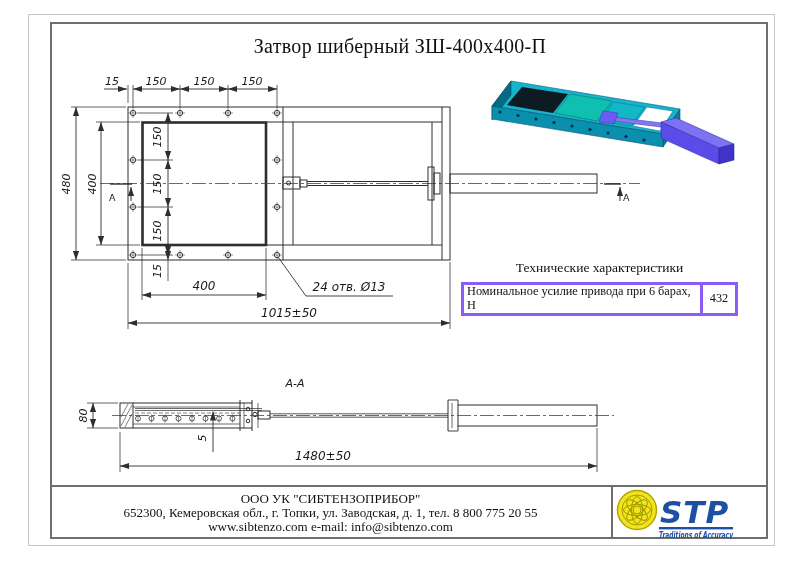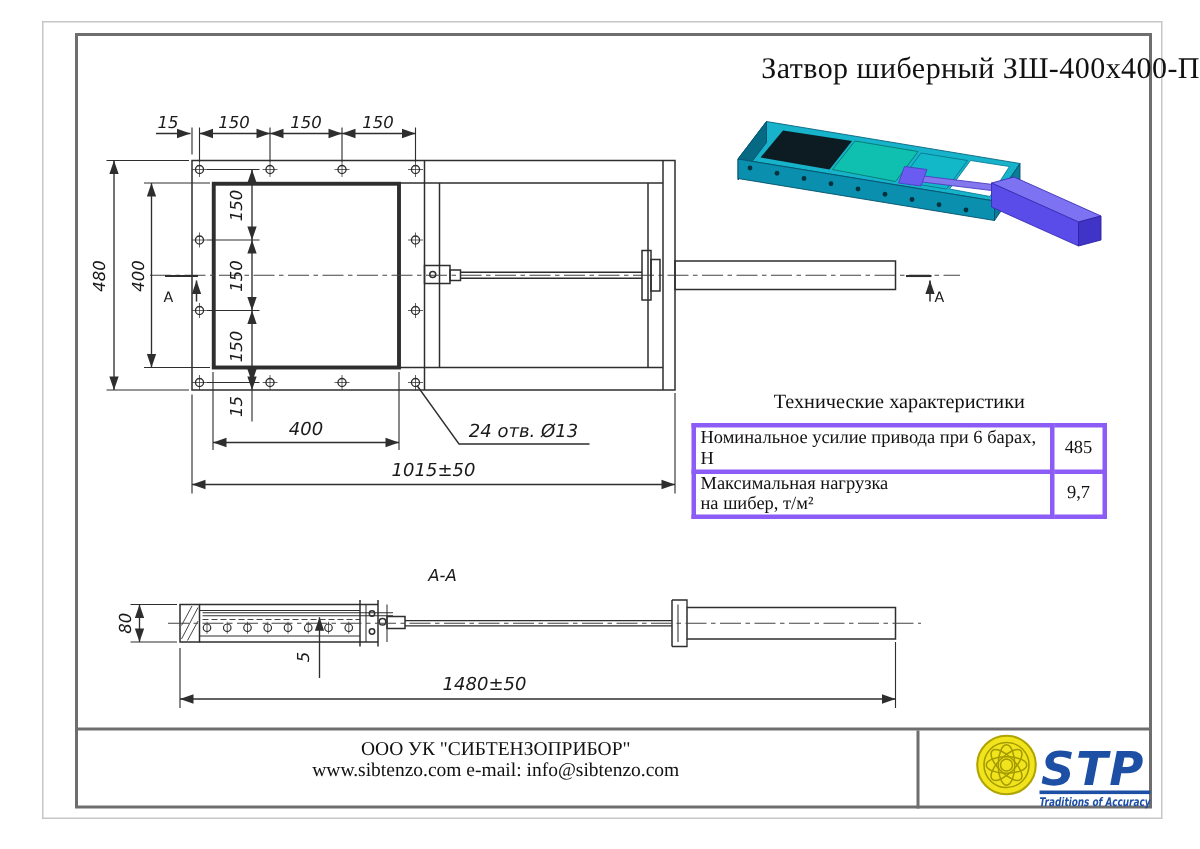--- a/index.html
+++ b/index.html
@@ -4,39 +4,39 @@
 <style>
   html,body{margin:0;padding:0;}
   body{
     width:800px;height:566px;position:relative;background:#ffffff;
     font-family:"Liberation Serif", serif;color:#111;overflow:hidden;
   }
   .frame-outer{position:absolute;left:28px;top:14px;width:747px;height:532px;
     border:1px solid #c6c6c6;box-sizing:border-box;}
   .frame-inner{position:absolute;left:50px;top:22px;width:718px;height:517px;
     border:2px solid #6e6e6e;box-sizing:border-box;}
-  .title{position:absolute;left:0;top:35px;width:800px;text-align:right;
+  .title{position:absolute;left:0;top:35px;width:800px;text-align:center;
     font-size:20px;letter-spacing:.3px;}
   svg text.dim{font-family:"DejaVu Sans", sans-serif;font-style:italic;
     font-size:11px;fill:#1a1a1a;}
   svg text.dim.big{font-size:12px;}
   svg text.seclet{font-family:"DejaVu Sans", sans-serif;font-size:9.5px;fill:#1a1a1a;}
   svg text.secttl{font-family:"DejaVu Sans", sans-serif;font-style:italic;font-size:11px;fill:#1a1a1a;}
   .spec{position:absolute;left:461px;top:260px;width:277px;}
   .spec-title{text-align:center;font-size:13.5px;margin:0 0 6px 0;}
   table.spec-table{border-collapse:collapse;width:100%;font-size:12.3px;table-layout:fixed;}
   table.spec-table td{border:3px solid #8b5cf6;padding:0 3px;line-height:13.8px;vertical-align:middle;}
   table.spec-table td.lbl{width:auto;}
   table.spec-table td.val{width:26px;text-align:center;}
   .footer-box{position:absolute;left:50px;top:485px;width:718px;height:54px;
     border-top:2px solid #6e6e6e;box-sizing:border-box;}
   .footer-text{position:absolute;left:0;top:5px;width:561px;text-align:center;
     font-size:13px;line-height:14px;}
   .footer-divider{position:absolute;left:561px;top:0;width:2px;height:52px;background:#6e6e6e;}
-  .logo{position:absolute;left:580px;top:0;width:144px;height:52px;text-decoration:underline;}
+  .logo{position:absolute;left:546px;top:0;width:144px;height:52px;text-decoration:underline;}
   .drawing{position:absolute;left:0;top:0;}
 </style>
 </head>
 <body>
 
 <div class="frame-outer"></div>
 <div class="frame-inner"></div>
 
 <div class="title">Затвор шиберный ЗШ-400х400-П</div>
 
@@ -248,36 +248,30 @@
     </g>
   </g>
 </svg>
 
 <div class="spec">
   <p class="spec-title">Технические характеристики</p>
   <table class="spec-table">
     <tbody>
         <tr>
       <td class="lbl">Номинальное усилие привода при 6 барах, Н</td>
-      <td class="val">485</td>
-    </tr>
-    <tr>
-      <td class="lbl">
-        <div>Максимальная нагрузка</div>
-        <div>на шибер, т/м²</div>
-      </td>
-      <td class="val">9,7</td>
+      <td class="val">432</td>
     </tr>
   </tbody>
     </table>
 </div>
 
 <div class="footer-box">
   <div class="footer-text">
     <div>ООО УК "СИБТЕНЗОПРИБОР"</div>
+    <div>652300, Кемеровская обл., г. Топки, ул. Заводская, д. 1, тел. 8 800 775 20 55</div>
     <div>www.sibtenzo.com e-mail: info@sibtenzo.com</div>
   </div>
   <div class="footer-divider"></div>
   <div class="logo">
     <svg width="155" height="52" viewBox="0 0 155 52">
       <g>
         <circle cx="41" cy="23" r="19.5" fill="#f2e41c" stroke="#b0a400" stroke-width="1.4"></circle>
         <circle cx="41" cy="23" r="15" fill="none" stroke="#a29a00" stroke-width="1"></circle>
         <g fill="none" stroke="#a29a00" stroke-width="1">
           <ellipse cx="41" cy="23" rx="5.5" ry="13.5"></ellipse>

